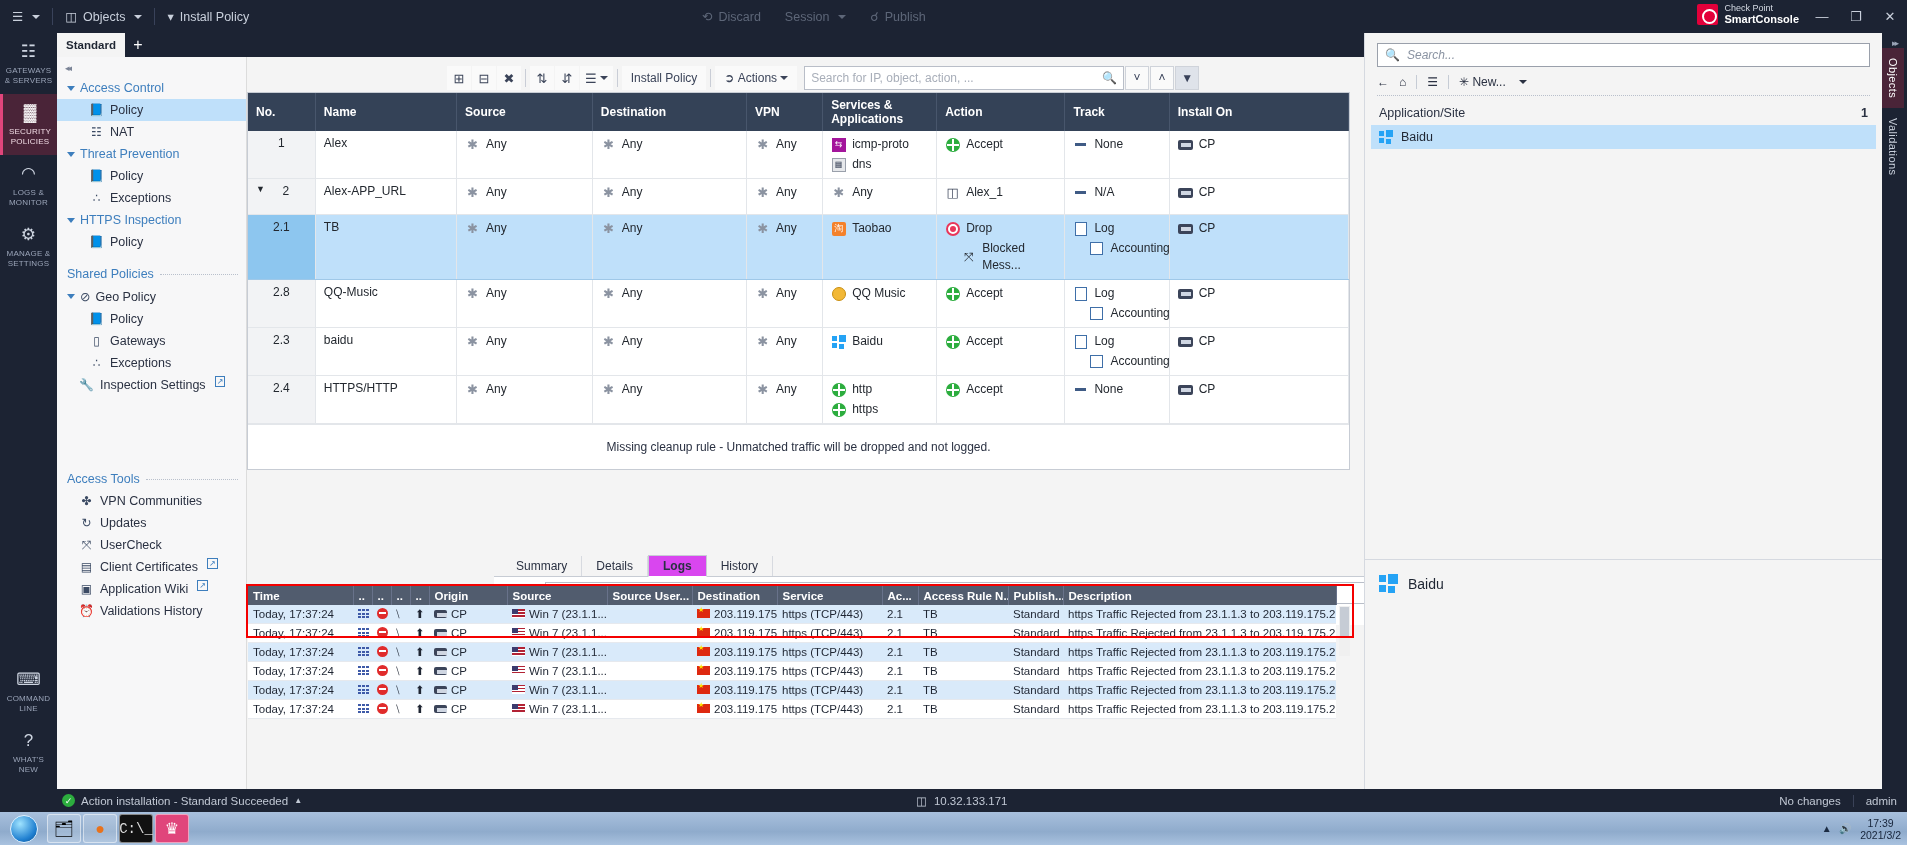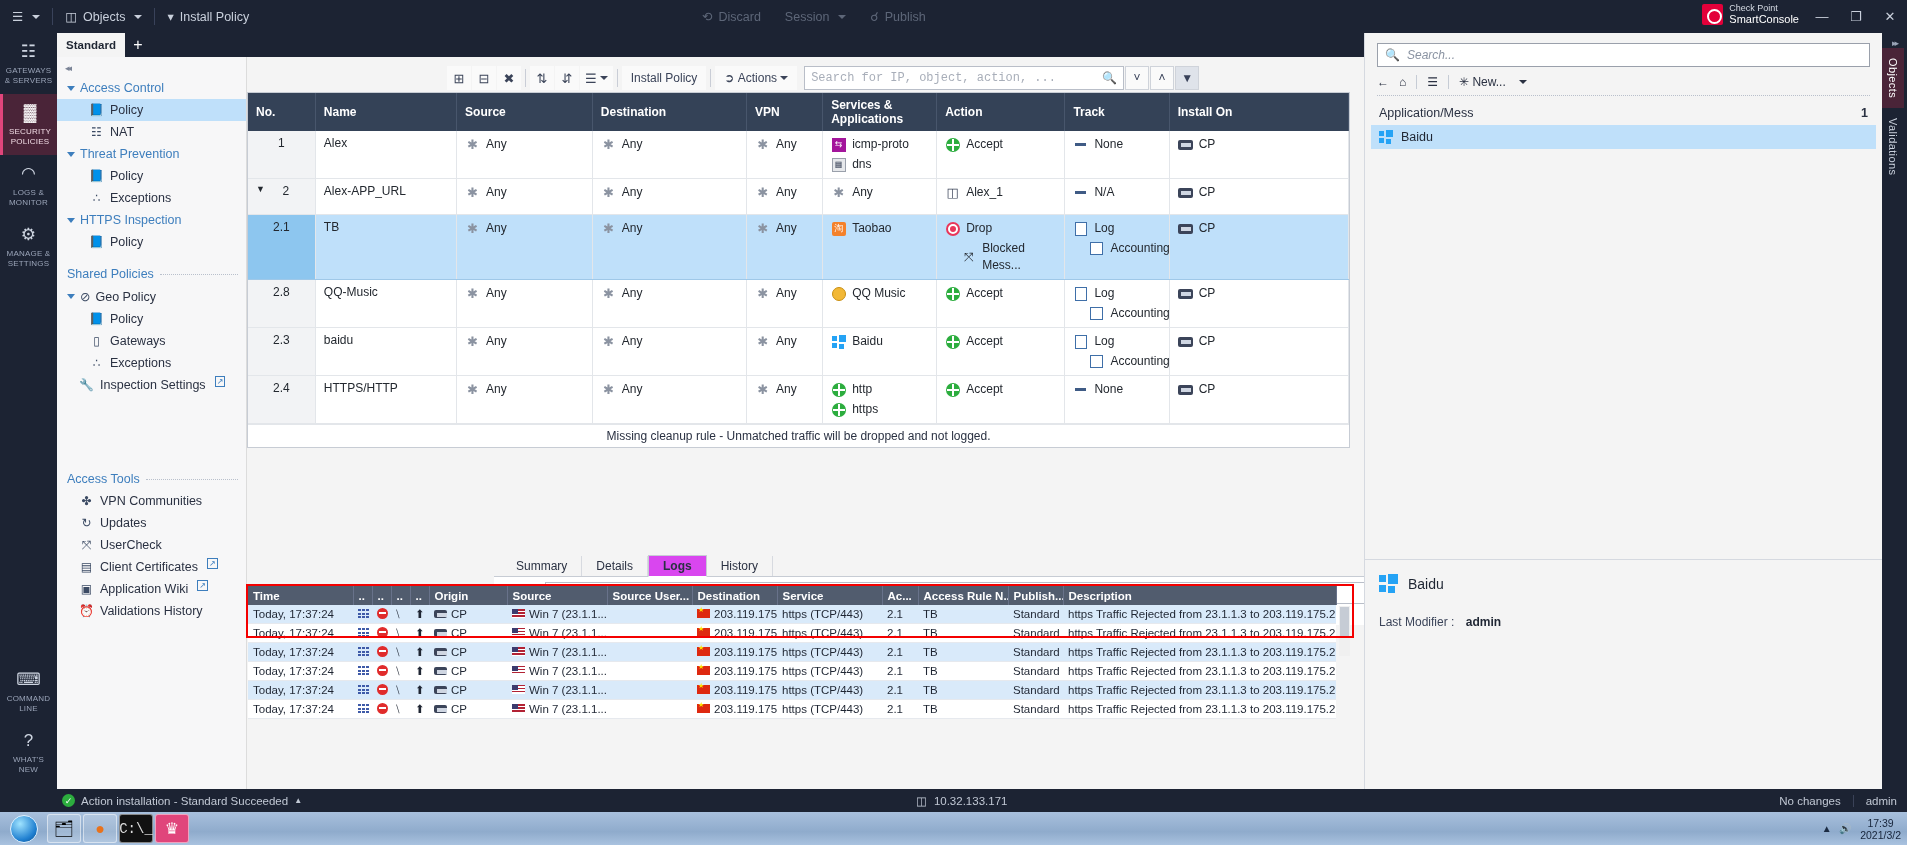--- a/index.html
+++ b/index.html
@@ -22,21 +22,21 @@
   .tb-item.dim { color: #5d6678; }
   .tb-sep { width: 1px; height: 17px; background: #39425a; }
   .caret { width: 0; height: 0; border-left: 4px solid transparent; border-right: 4px solid transparent; border-top: 4px solid currentColor; margin-left: 3px; }
   .tb-center { position: absolute; left: 690px; display: flex; align-items: center; }
   .tb-right-logo {
     position: absolute; right: 108px; top: 3px; display: flex; align-items: center; gap: 6px;
   }
   .cp-logo-box { width: 21px; height: 21px; background: #e3003a; border-radius: 2px; position: relative; }
   .cp-logo-box:after { content: ""; position: absolute; left: 5px; top: 5px; width: 11px; height: 11px; border: 2px solid #fff; border-radius: 50%; }
   .cp-text { line-height: 11px; font-size: 9px; color: #d5dae3; }
-  .cp-text b { display: block; font-size: 11px; color: #fff; font-weight: normal; }
+  .cp-text b { display: block; font-size: 11px; color: #fff; font-weight: bold; }
   .winbtns { position: absolute; right: 0; top: 0; display: flex; height: 33px; }
   .winbtn { width: 34px; height: 33px; display: flex; align-items: center; justify-content: center; color: #c9d0dc; font-size: 13px; }
 
   
   .tabstrip {
     position: absolute; top: 33px; left: 0; width: 1907px; height: 24px;
     background: #1c2333;
   }
   .ptab {
     position: absolute; left: 57px; top: 0; width: 68px; height: 24px;
@@ -88,21 +88,21 @@
   .tbtn {
     min-width: 24px; height: 24px; display: flex; align-items: center; justify-content: center;
     color: #3b4459; font-size: 13px; padding: 0 4px; background: #fafafa; border: 1px solid transparent;
   }
   .tbtn.lbl { padding: 0 8px; font-size: 12px; }
   .tsep { width: 1px; height: 18px; background: #c9cdd6; margin: 0 3px; }
   .searchbox {
     width: 320px; height: 24px; background: #fff; border: 1px solid #b9bec8;
     display: flex; align-items: center; padding: 0 6px; margin-left: 6px; color: #9aa0ab; font-size: 12px;
   }
-  .searchbox input { border: 0; outline: 0; width: 292px; font-size: 12px; color: #333; font-family: Liberation Mono, monospace; }
+  .searchbox input { border: 0; outline: 0; width: 292px; font-size: 12px; color: #333; font-family: Liberation Sans, sans-serif; }
   .searchbox input::placeholder { color: #a8aeb9; }
   .icon-btn { width: 24px; height: 24px; display:flex;align-items:center;justify-content:center; background:#fafafa; border:1px solid #cfd3da; color:#394259; }
   .icon-btn.on { background: #dfe3ea; }
 
   
   .rules { position: absolute; top: 35px; left: 0; width: 1103px; background: #fff; border: 1px solid #c7ccd4; }
   .rules table { border-collapse: collapse; width: 100%; table-layout: fixed; }
   .rules thead th {
     background: #344257; color: #fff; font-size: 12px; font-weight: bold; text-align: left;
     padding: 5px 8px; height: 21px; border-right: 1px solid #48566c;
@@ -111,21 +111,21 @@
   .rules tbody tr.sel td { background: #bfe0fa; border-bottom-color: #9fc8e8; }
   .rules tbody tr.sel td:first-child { background: #8dc6ef; }
   .rules td.nocol { background: #f2f3f5; text-align: center; color: #23282f; }
   .cellitem { display: flex; align-items: center; gap: 6px; line-height: 17px; }
   .cellitem + .cellitem { margin-top: 3px; }
   .cellitem.indent { padding-left: 16px; }
   .ico { width: 15px; height: 15px; flex: 0 0 15px; display: inline-flex; align-items: center; justify-content: center; font-size: 12px; }
   .any-star { color: #8b93a1; font-size: 13px; }
   .dash { display:inline-block; width: 11px; height: 3px; background: #3f5b85; }
   .cleanup {
-    padding: 4px; text-align: center; font-size: 12px; color: #2a3142; background: #fff;
+    padding: 15px; text-align: center; font-size: 12px; color: #2a3142; background: #fff;
     border-top: 1px solid #e3e6ea;
   }
 
   
   .c-green { width: 14px; height: 14px; border-radius: 50%; background: #2cad3e; position: relative; }
   .c-green:before { content:""; position:absolute; left:6px; top:1px; width:2px; height:12px; background:#fff; }
   .c-green:after { content:""; position:absolute; left:1px; top:6px; width:12px; height:2px; background:#fff; }
   .c-red { width: 14px; height: 14px; border-radius: 50%; border: 2px solid #e8365a; background:#fff; }
   .c-red:after { content:""; display:block; width:6px;height:6px;border-radius:50%;background:#e8365a;margin:2px; }
   .sq-orange { width: 14px; height: 14px; background: #f4812a; border-radius: 2px; color: #fff; font-size: 9px; display:flex;align-items:center;justify-content:center; }
@@ -1096,45 +1096,41 @@
       <span>←</span>
       <span>⌂</span>
       <span class="tsp"></span>
       <span>☰</span>
       <span class="tsp"></span>
       <span>✳ <span>New...</span></span>
       <span class="caret" style="border-top-color:#2a3142"></span>
     </div>
     <div class="rp-dots"></div>
     <div class="rp-head">
-      <span>Application/Mess</span>
+      <span>Application/Site</span>
       <span class="cnt">1</span>
     </div>
     <div class="rp-row sel">
       <span class="baidu-ico">
           <i></i>
           <i></i>
           <i></i>
           <i></i>
         </span>
       <span>Baidu</span>
     </div>
     <div class="rp-divider"></div>
     <div class="rp-detail-title">
       <span class="big-baidu">
           <i></i>
           <i></i>
           <i></i>
           <i></i>
         </span>
       <span>Baidu</span>
-    </div>
-    <div class="rp-meta">
-      <span>Last Modifier :</span>
-      <b>admin</b>
     </div>
   </div>
 
   <div class="vtabs">
     <div class="vtab-arrow">▸▸</div>
     <div class="vtab active">Objects</div>
     <div class="vtab">Validations</div>
   </div>
 
   <div class="statusbar">

